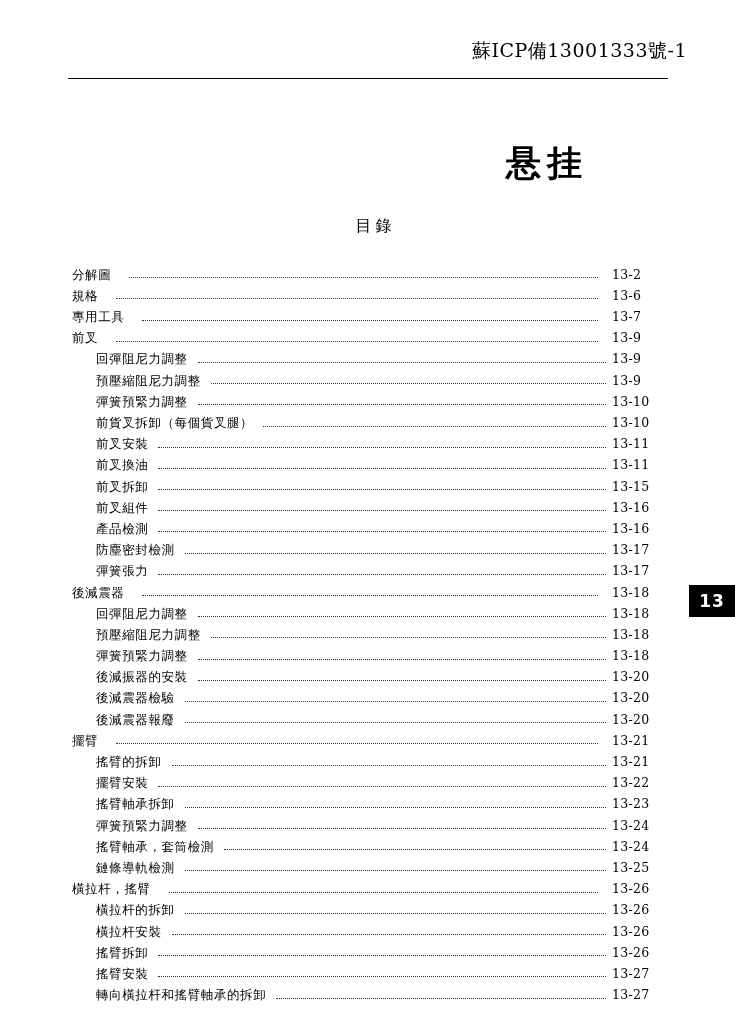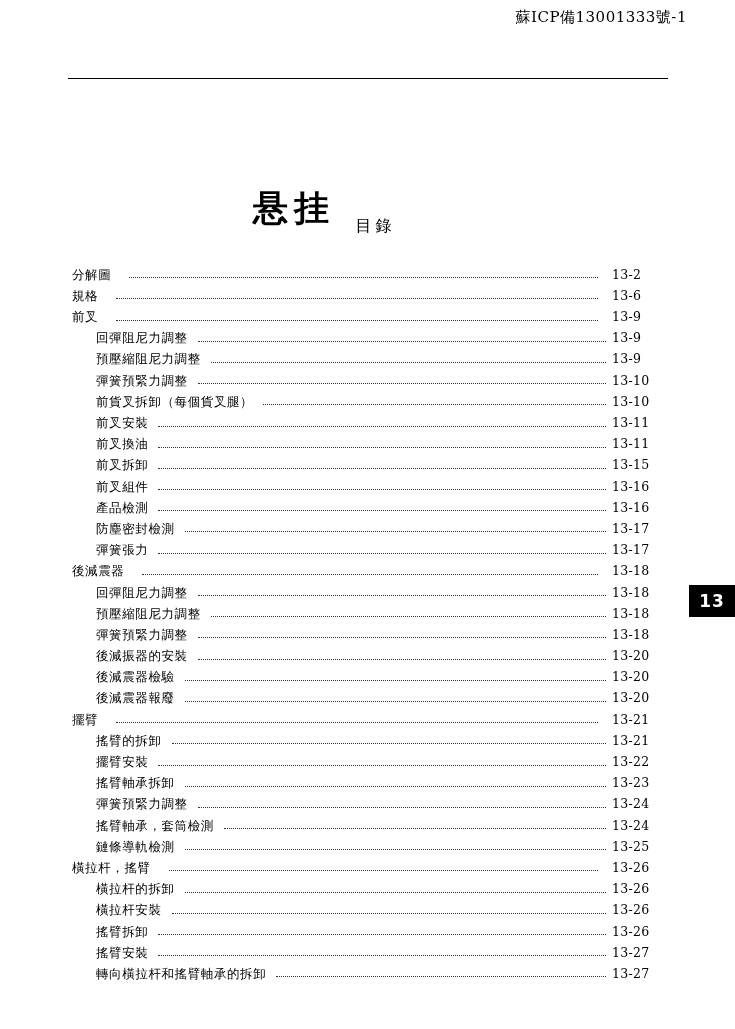--- a/index.html
+++ b/index.html
@@ -16,44 +16,43 @@
     overflow: hidden;
   }
   .page {
     position: absolute;
     inset: 0;
     width: 735px;
     height: 1029px;
   }
   .header-icp {
     position: absolute;
-    top: 8px;
+    top: 38px;
     right: 48px;
-    font-size: 15px;
+    font-size: 19px;
     letter-spacing: 0.5px;
     white-space: nowrap;
   }
   .header-rule {
     position: absolute;
     top: 78px;
     left: 68px;
     width: 600px;
     height: 1px;
     background: #000000;
   }
   .chapter-title {
     position: absolute;
     top: 140px;
     left: 0;
     width: 588px;
-    text-align: center;
+    text-align: right;
     font-size: 35px;
     font-weight: bold;
     letter-spacing: 6px;
-    margin-top: 45px;
   }
   .toc-heading {
     position: absolute;
     top: 216px;
     left: 8px;
     width: 735px;
     text-align: center;
     font-size: 16px;
     letter-spacing: 4px;
   }
@@ -125,20 +124,25 @@
         <span class="label">分解圖</span>
         <span class="leader"></span>
         <span class="page-num">13-2</span>
       </div>
       <div class="toc-row lvl-0">
         <span class="label">規格</span>
         <span class="leader"></span>
         <span class="page-num">13-6</span>
       </div>
       <div class="toc-row lvl-0">
+        <span class="label">專用工具</span>
+        <span class="leader"></span>
+        <span class="page-num">13-7</span>
+      </div>
+      <div class="toc-row lvl-0">
         <span class="label">前叉</span>
         <span class="leader"></span>
         <span class="page-num">13-9</span>
       </div>
       <div class="toc-row lvl-1">
         <span class="label">回彈阻尼力調整</span>
         <span class="leader"></span>
         <span class="page-num">13-9</span>
       </div>
       <div class="toc-row lvl-1">

